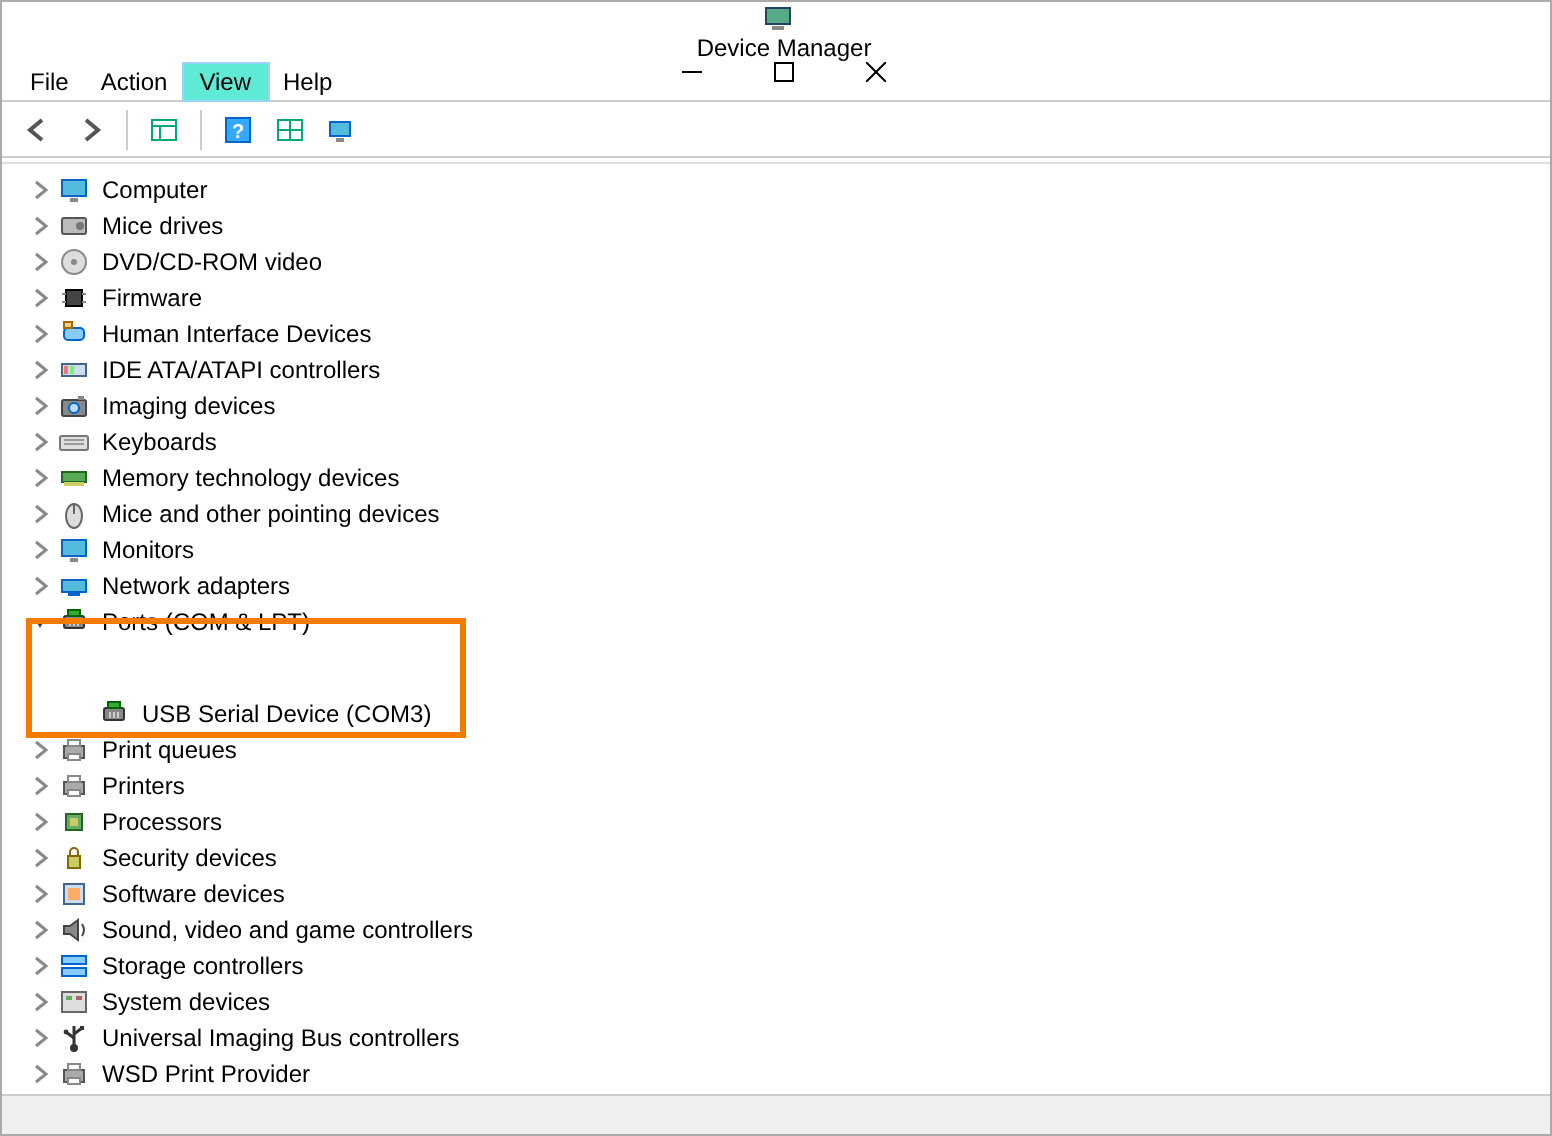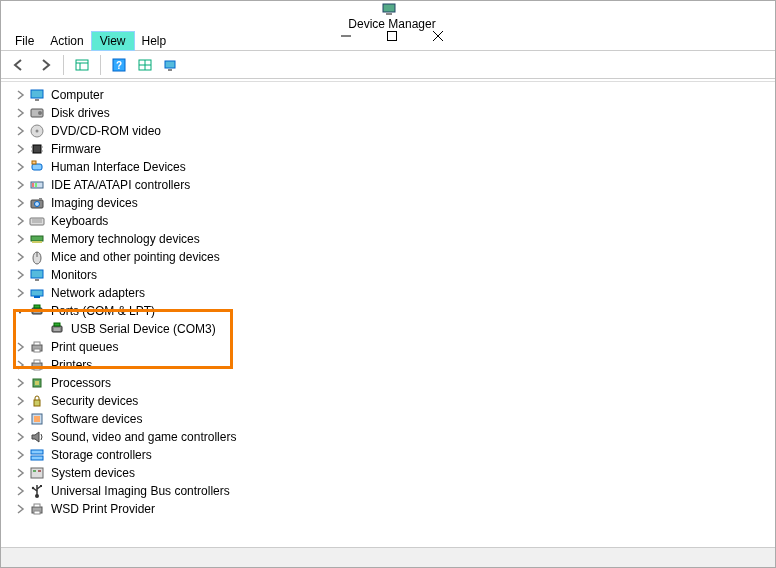--- a/index.html
+++ b/index.html
@@ -84,21 +84,21 @@
     color: #555; font-size: 10px;
     cursor: default;
     flex-shrink: 0;
   }
   .dev-icon {
     width: 16px; height: 16px; margin: 0 4px 0 2px;
     display: inline-flex; align-items: center; justify-content: center;
     flex-shrink: 0;
   }
   .tree-label { padding: 1px 2px; }
-  .child-row { padding-left: 38px; }
+  .child-row { padding-left: 38px; margin-top: 28px; }
   .highlight-box {
     position: absolute;
     border: 3px solid #f47a00;
     pointer-events: none;
   }
   .statusbar {
     position: absolute; bottom: 0; left: 0; right: 0;
     height: 20px; background: #f0f0f0; border-top: 1px solid #ccc;
   }
   
@@ -207,21 +207,21 @@
             <svg width="10" height="10">
               <path d="M3 1 L8 5 L3 9" fill="none" stroke="#888" stroke-width="1.5"></path>
             </svg>
           </span>
           <span class="dev-icon">
             <svg width="16" height="16" viewBox="0 0 16 16">
               <rect x="2" y="4" width="12" height="8" rx="1" fill="#bbb" stroke="#555"></rect>
               <circle cx="11" cy="8" r="2" fill="#777"></circle>
             </svg>
           </span>
-          <span class="tree-label">Disk drives</span>
+          <span class="tree-label">Mice drives</span>
         </div>
       </li>
       <li>
         <div class="tree-row">
           <span class="expander">
             <svg width="10" height="10">
               <path d="M3 1 L8 5 L3 9" fill="none" stroke="#888" stroke-width="1.5"></path>
             </svg>
           </span>
           <span class="dev-icon">

